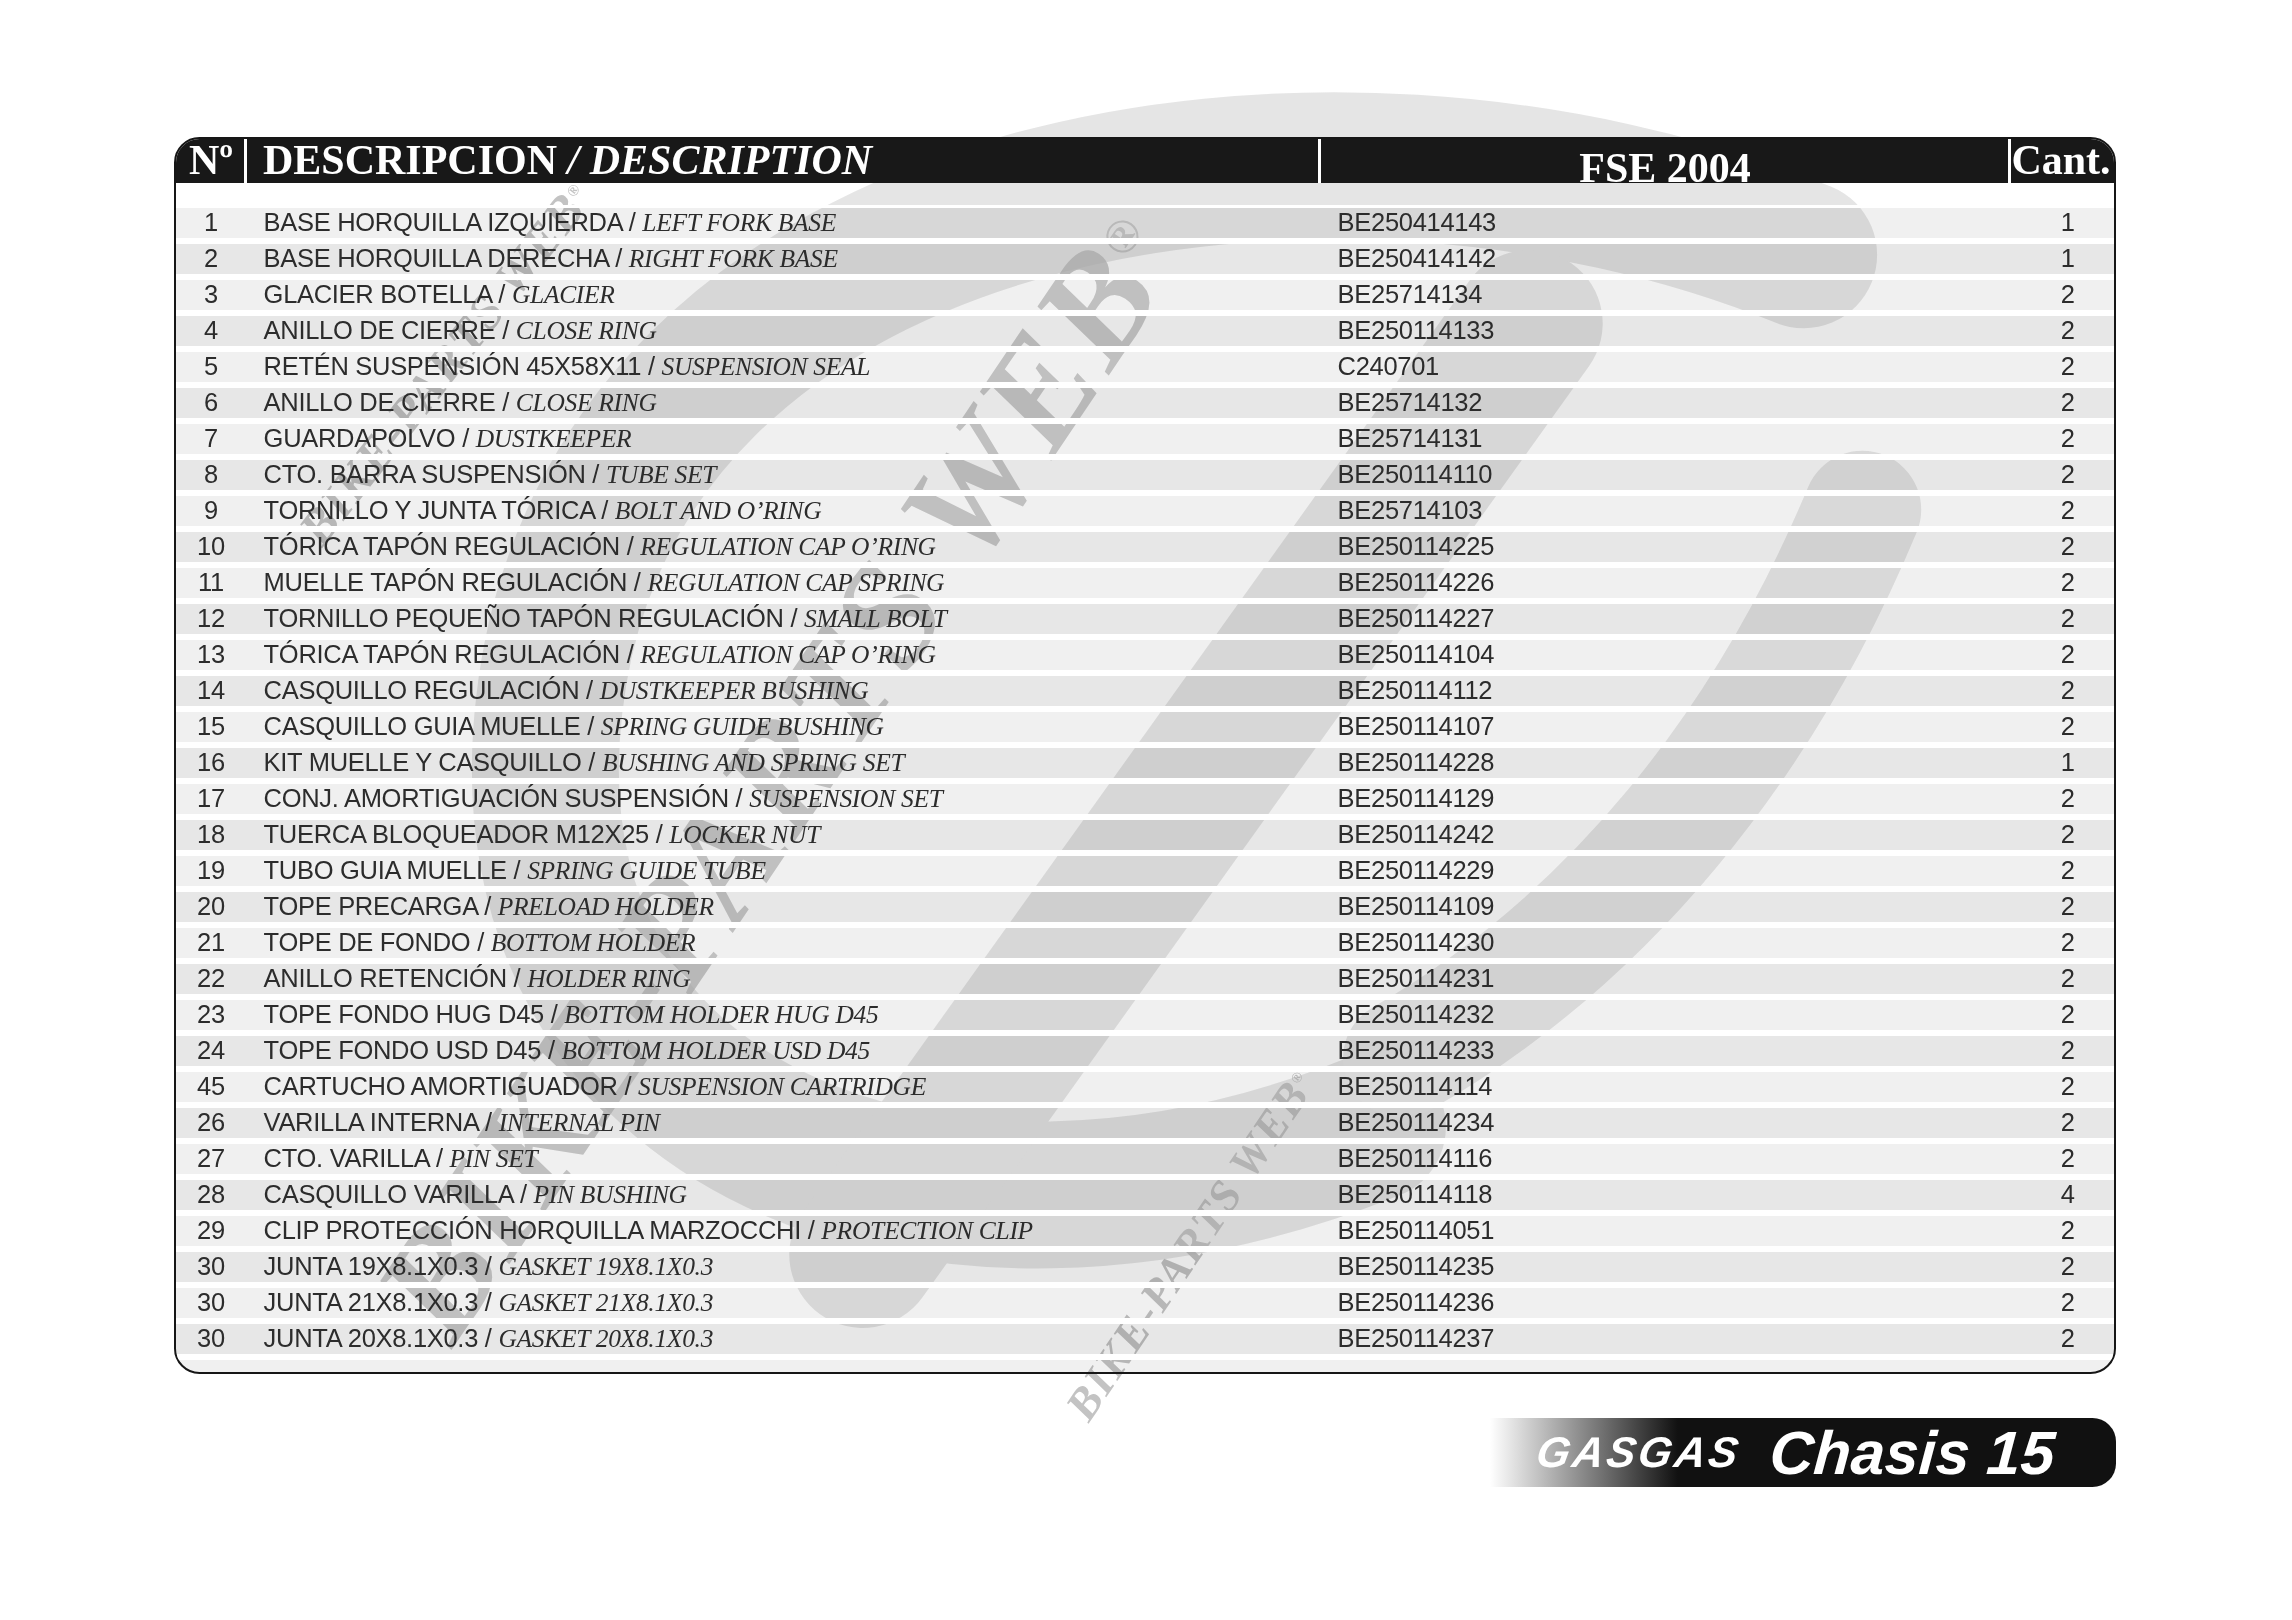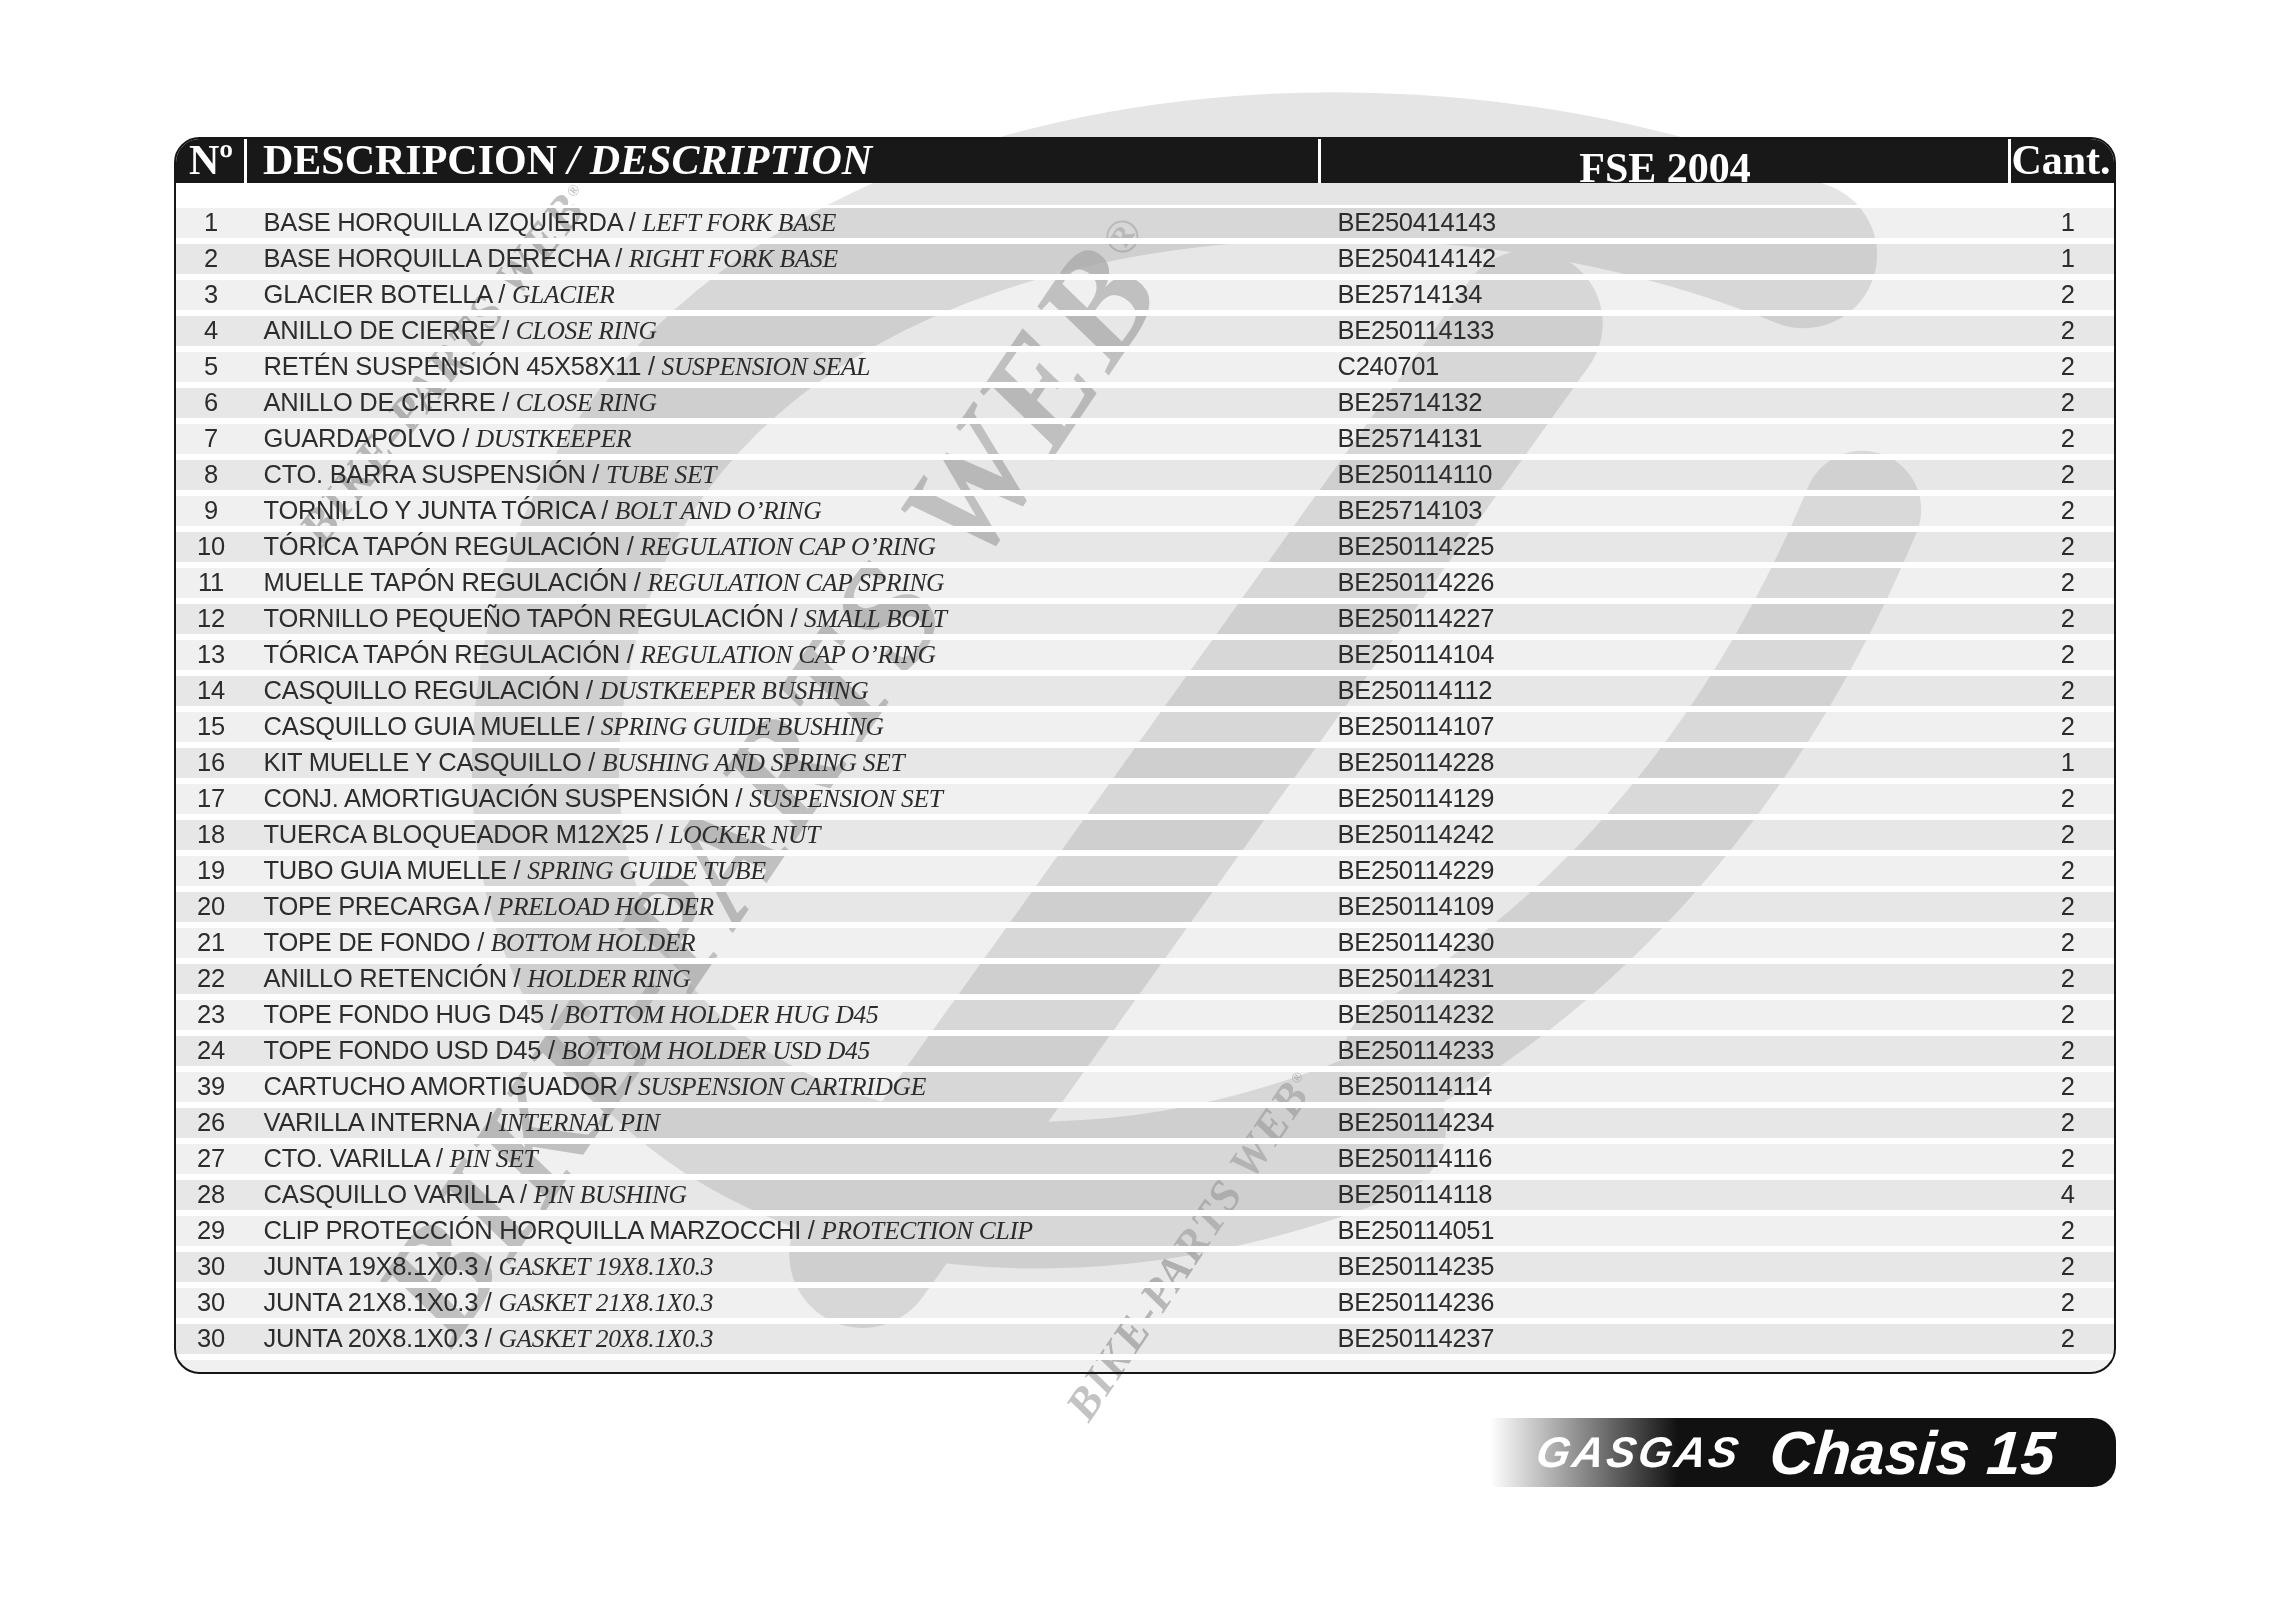--- a/index.html
+++ b/index.html
@@ -272,21 +272,21 @@
     </div>
 
     <div class="row">
       <span class="c-num">24</span>
       <span class="c-desc"><span>TOPE FONDO USD D45</span><span class="sep"> / </span><span class="it">BOTTOM HOLDER USD D45</span></span>
       <span class="c-ref">BE250114233</span>
       <span class="c-qty">2</span>
     </div>
 
     <div class="row">
-      <span class="c-num">39</span>
+      <span class="c-num">45</span>
       <span class="c-desc"><span>CARTUCHO AMORTIGUADOR</span><span class="sep"> / </span><span class="it">SUSPENSION CARTRIDGE</span></span>
       <span class="c-ref">BE250114114</span>
       <span class="c-qty">2</span>
     </div>
 
     <div class="row">
       <span class="c-num">26</span>
       <span class="c-desc"><span>VARILLA INTERNA</span><span class="sep"> / </span><span class="it">INTERNAL PIN</span></span>
       <span class="c-ref">BE250114234</span>
       <span class="c-qty">2</span>

